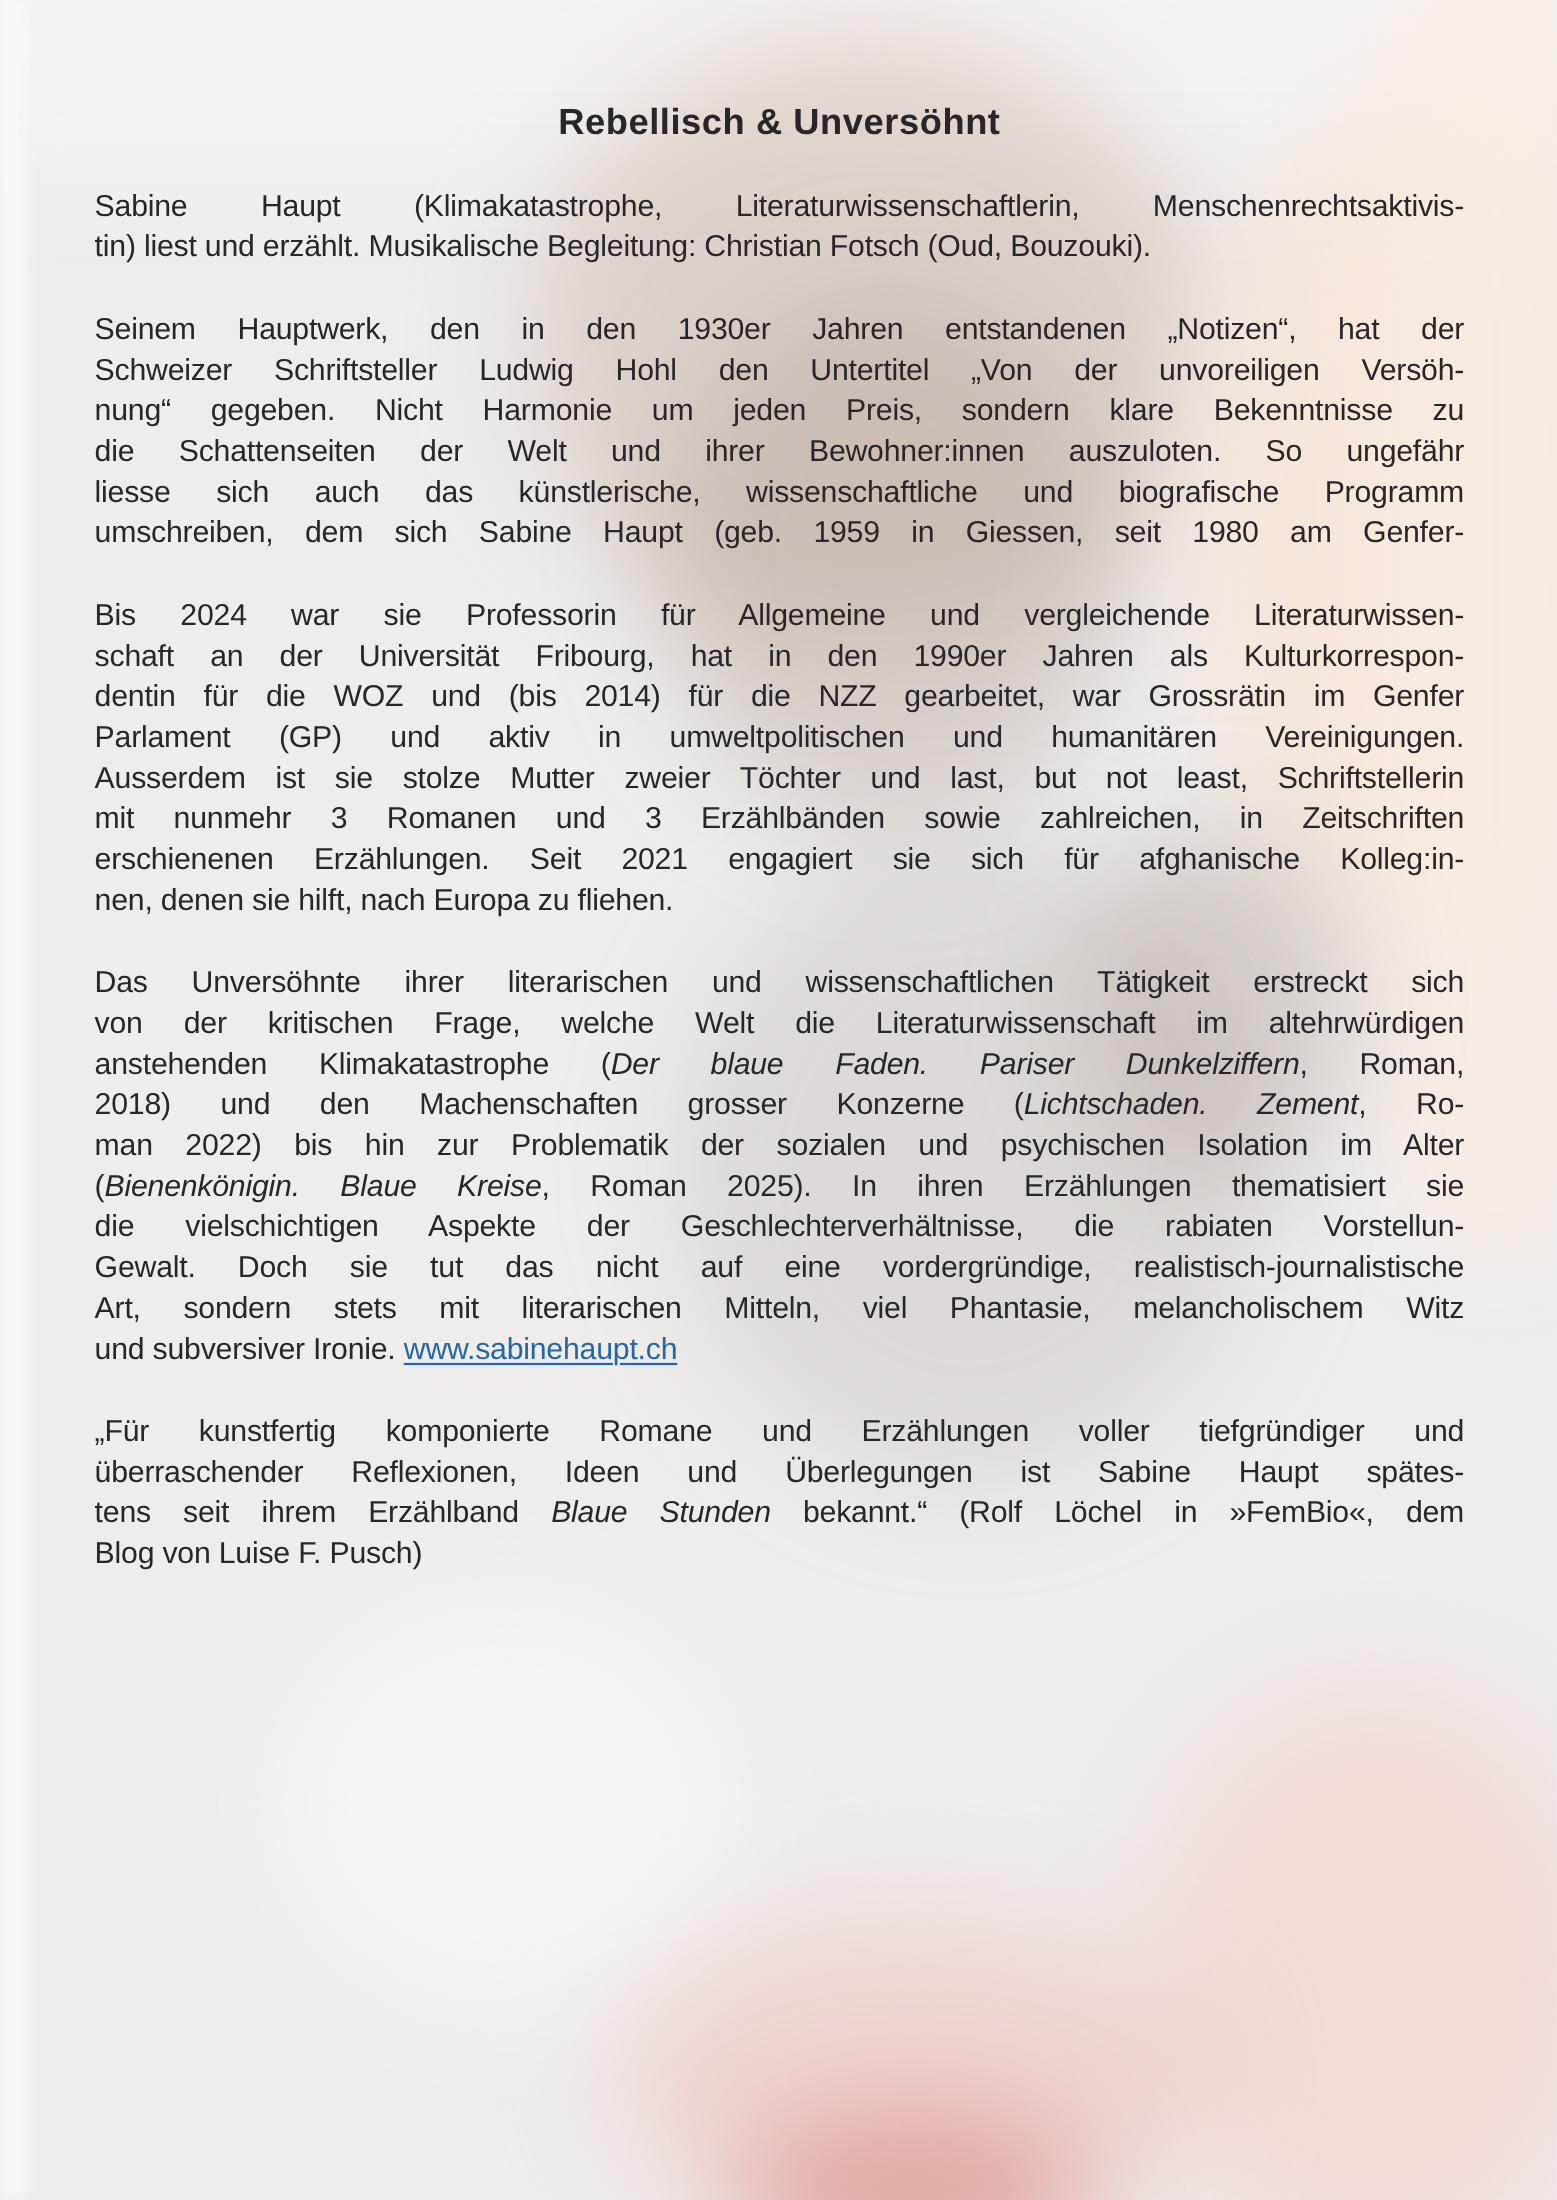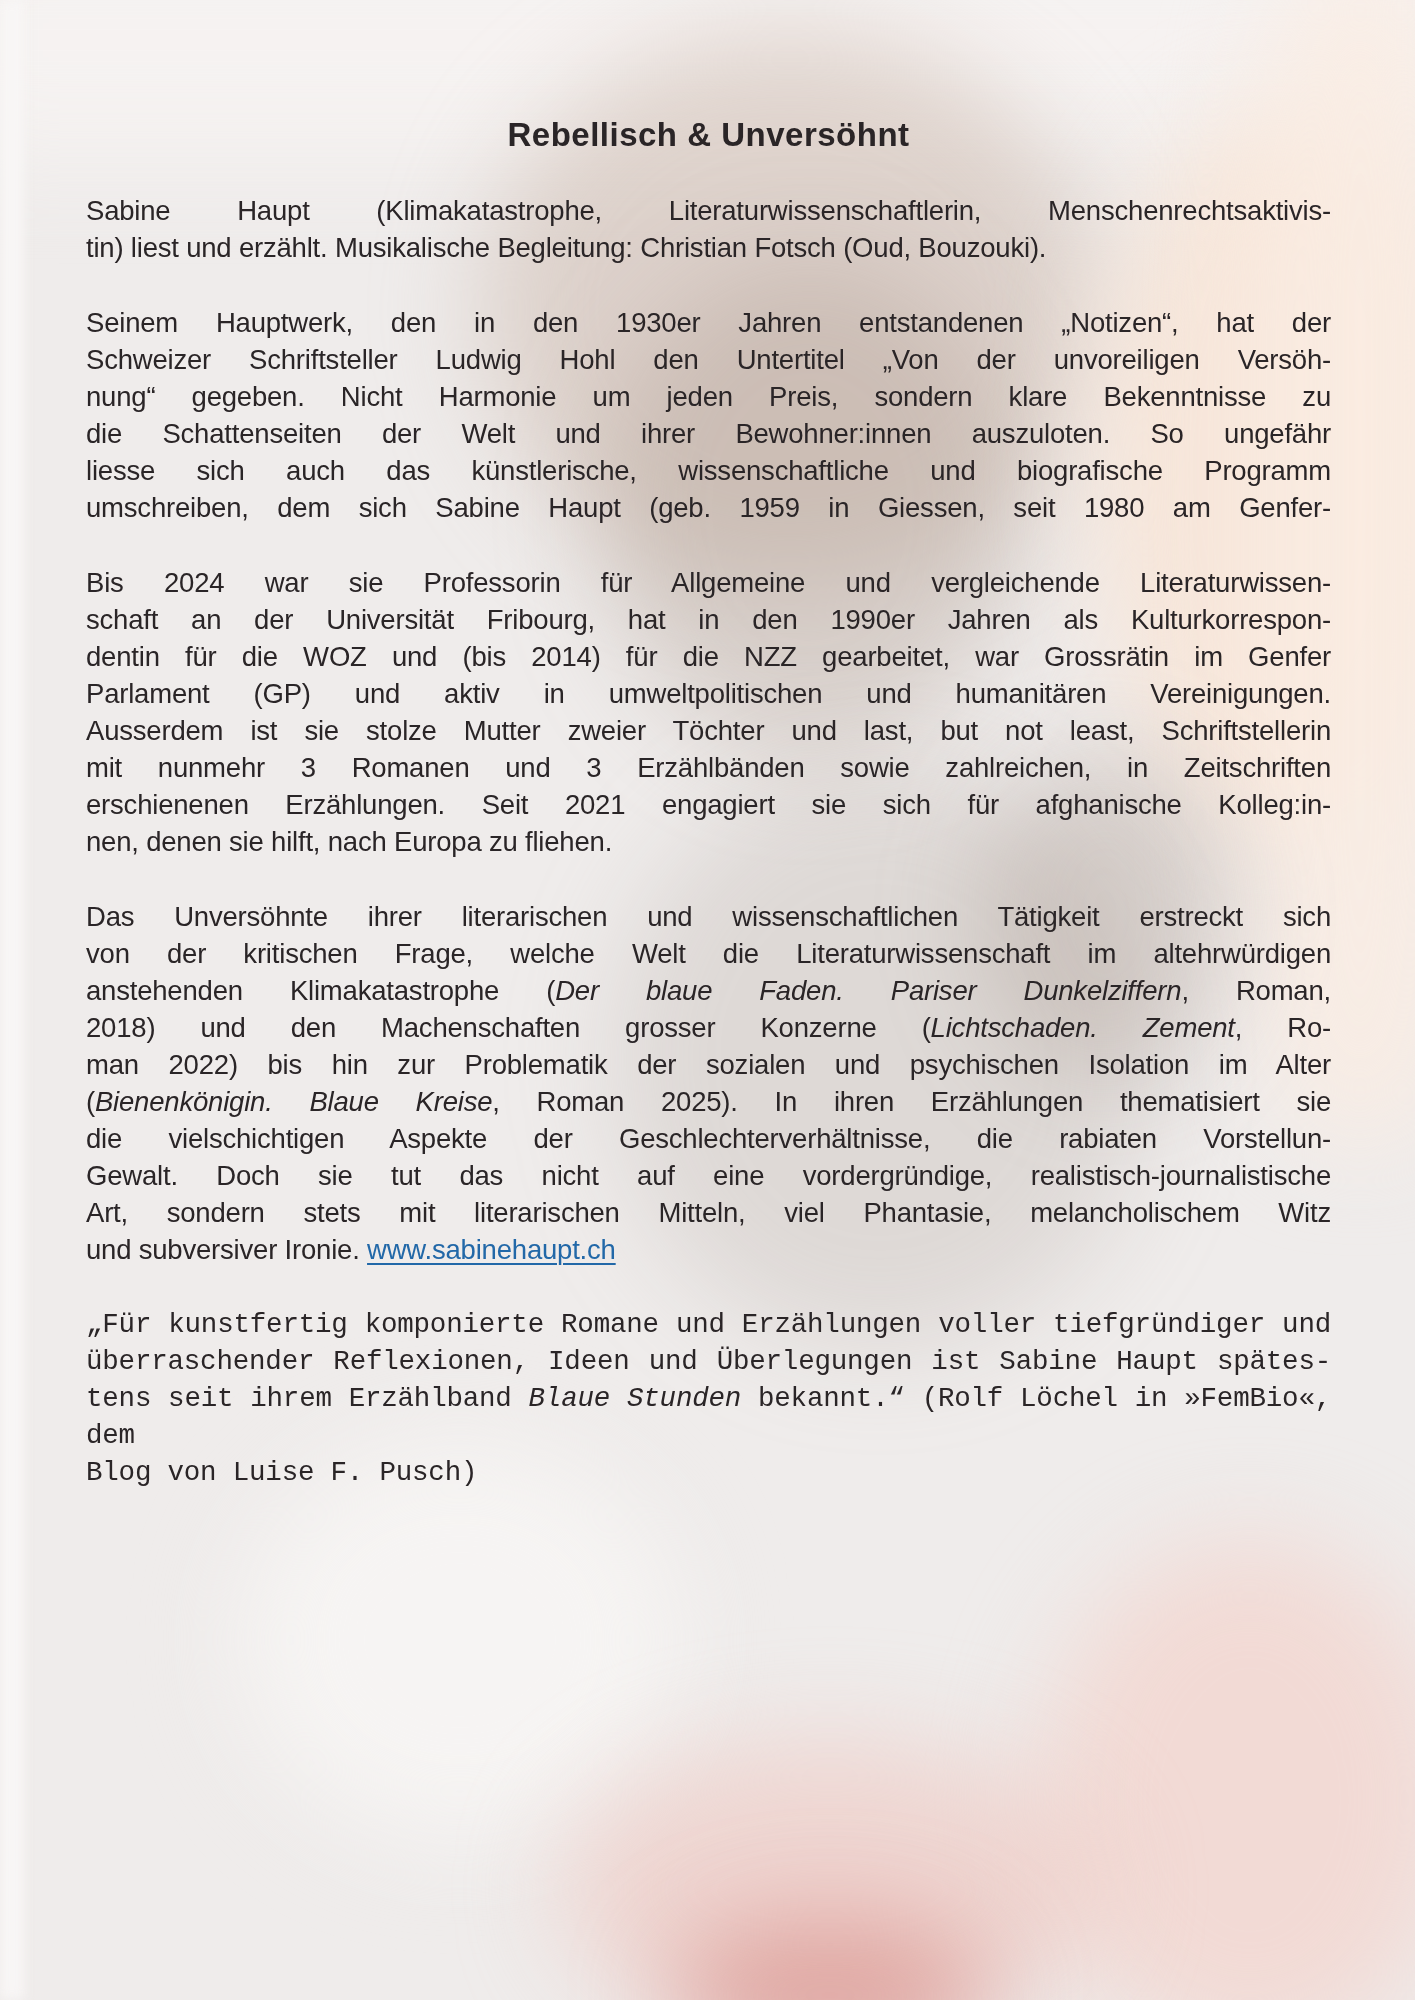--- a/index.html
+++ b/index.html
@@ -13,21 +13,21 @@
     color: var(--text, #2a2527);
   }
   .bg { position: absolute; inset: 0; overflow: hidden; }
   .blob { position: absolute; border-radius: 50%; filter: blur(50px); }
   .edge-strip {
     position: absolute; left: 0; top: 0; width: 24px; height: 100%;
     background: #f8f6f5; filter: blur(6px);
   }
   .content {
     position: absolute; inset: 0;
-    padding: 116px 84px 0 86px;
+    padding: 92px 84px 0 86px;
   }
   h1.doc-title {
     font-size: 33px; line-height: 38px; font-weight: 700;
     text-align: center; margin: 0 0 38px 0; letter-spacing: .5px;
   }
   .para { margin: 0 0 38px 0; }
   .line { font-size: 27.5px; line-height: 37px; letter-spacing: -0.2px; }
   .just { text-align: justify; text-align-last: justify; }
   .ital { font-style: italic; }
   a.link {
@@ -85,20 +85,20 @@
         <div class="line just"><span>von der kritischen Frage, welche Welt die Literaturwissenschaft im altehrwürdigen</span></div>
         <div class="line just"><span>anstehenden Klimakatastrophe (</span><span class="ital">Der blaue Faden. Pariser Dunkelziffern</span><span>, Roman,</span></div>
         <div class="line just"><span>2018) und den Machenschaften grosser Konzerne (</span><span class="ital">Lichtschaden. Zement</span><span>, Ro-</span></div>
         <div class="line just"><span>man 2022) bis hin zur Problematik der sozialen und psychischen Isolation im Alter</span></div>
         <div class="line just"><span>(</span><span class="ital">Bienenkönigin. Blaue Kreise</span><span>, Roman 2025). In ihren Erzählungen thematisiert sie</span></div>
         <div class="line just"><span>die vielschichtigen Aspekte der Geschlechterverhältnisse, die rabiaten Vorstellun-</span></div>
         <div class="line just"><span>Gewalt. Doch sie tut das nicht auf eine vordergründige, realistisch-journalistische</span></div>
         <div class="line just"><span>Art, sondern stets mit literarischen Mitteln, viel Phantasie, melancholischem Witz</span></div>
         <div class="line"><span>und subversiver Ironie. </span><a href="#" class="link">www.sabinehaupt.ch</a></div>
       </div>
-      <div class="para" style="margin-top: 12px; font-family: Liberation Mono, monospace;">
+      <div class="para" style="margin-top: 12px;">
         <div class="line just"><span>„Für kunstfertig komponierte Romane und Erzählungen voller tiefgründiger und</span></div>
         <div class="line just"><span>überraschender Reflexionen, Ideen und Überlegungen ist Sabine Haupt spätes-</span></div>
         <div class="line just"><span>tens seit ihrem Erzählband </span><span class="ital">Blaue Stunden</span><span> bekannt.“ (Rolf Löchel in »FemBio«, dem</span></div>
         <div class="line"><span>Blog von Luise F. Pusch)</span></div>
       </div>
     </div>
 </div>
 
 </body></html>

